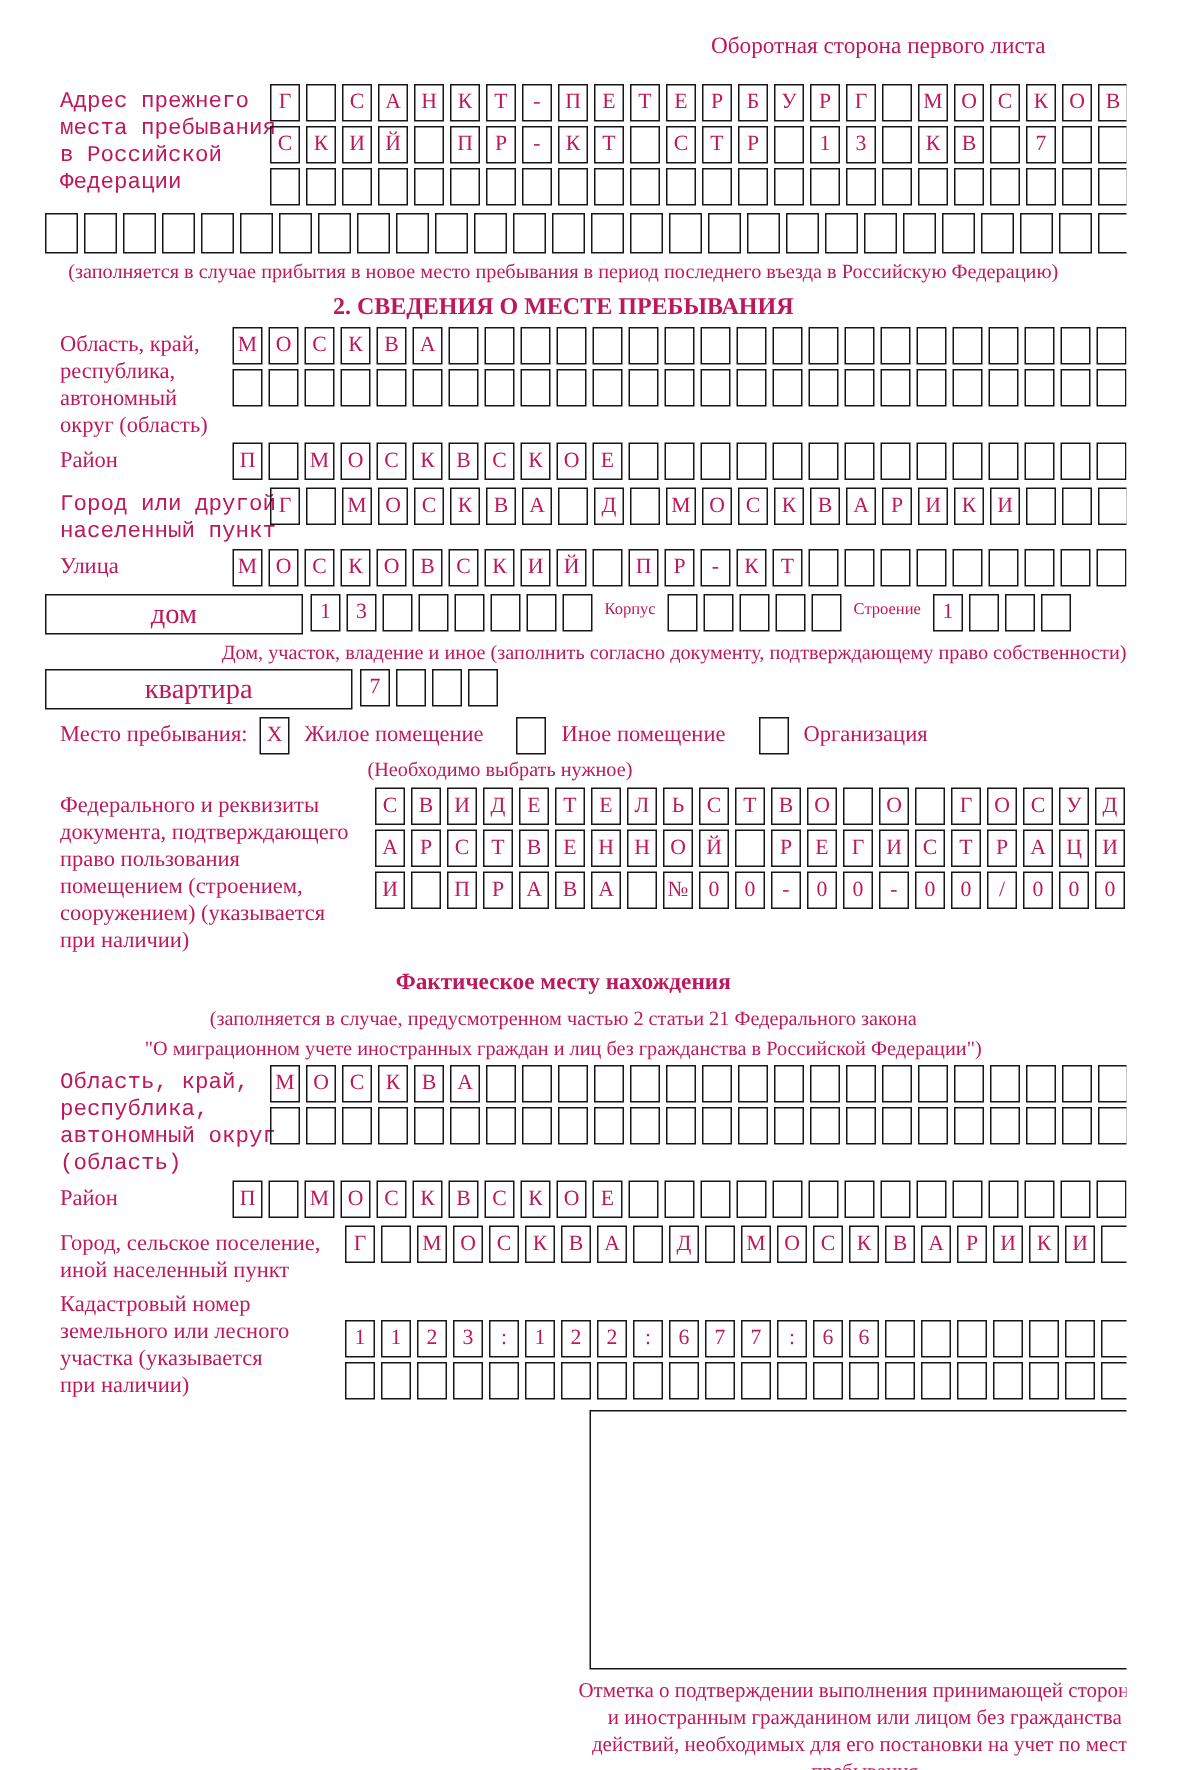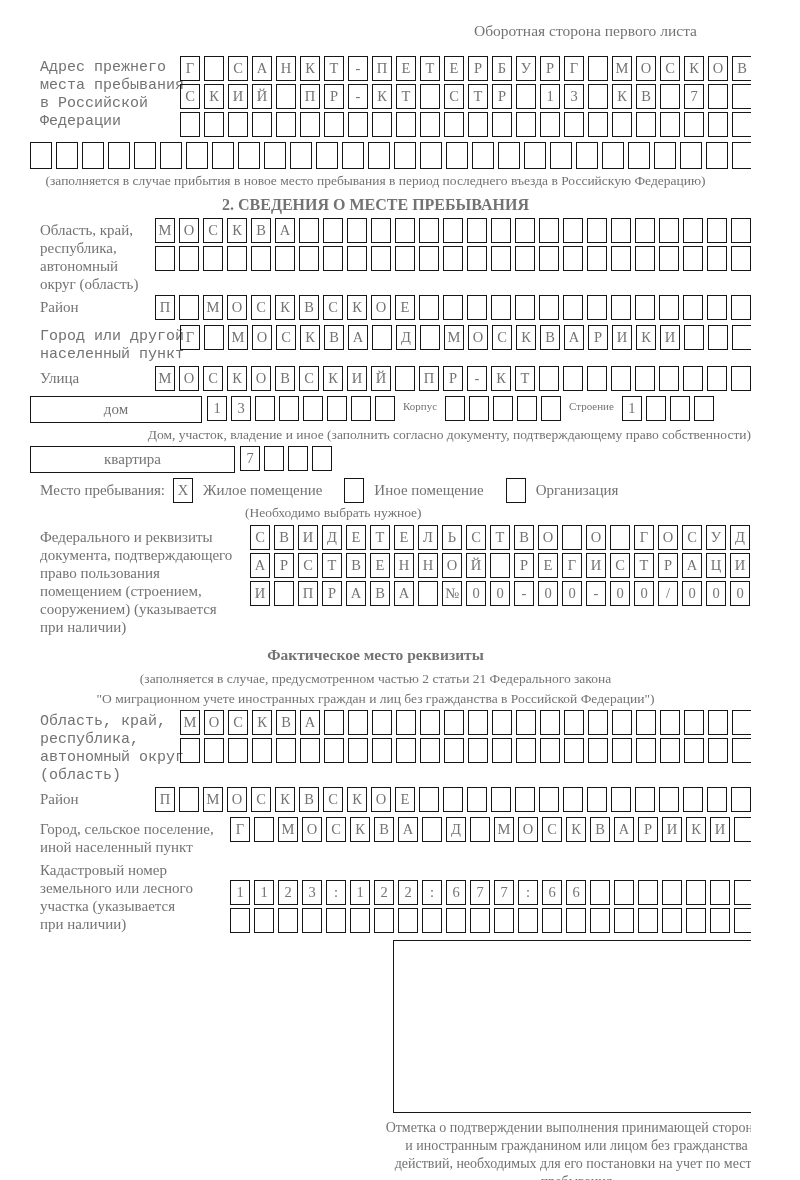--- a/index.html
+++ b/index.html
@@ -1,17 +1,17 @@
 <!DOCTYPE html>
 <html><head>
 <meta charset="utf-8">
 <style>
   html,body { margin:0; padding:0; background:#fff; }
   .page {
-    position:relative; width:751px; height:1180px; background:#fff; color:#737373;
+    position:relative; width:751px; height:1180px; background:#fff; color:#be185d;
     font-family:"Liberation Serif","DejaVu Serif",serif; overflow:hidden;
   }
   .header { margin-top:22px; padding-right:54px; text-align:right; font-size:15.5px; }
 
   .field { display:flex; margin-left:40px; margin-bottom:2px; align-items:flex-start; }
   .flabel { font-size:15px; line-height:18px; padding-top:3px; }
   .flabel div { white-space:nowrap; }
   .w115 { flex:0 0 115px; width:115px; }
   .w140 { flex:0 0 140px; width:140px;font-family:Liberation Mono, monospace; }
   .w190 { flex:0 0 190px; width:190px; }
@@ -32,21 +32,21 @@
 
   .note { font-size:13.5px; line-height:18px; margin-bottom:2px; }
   .center { text-align:center; margin-left:0; }
 
   .sec-title { text-align:center; font-weight:bold; font-size:16px; margin:6px 0 4px 0; }
   .fact-title { text-align:center; font-weight:bold; font-size:15.5px; margin:10px 0 6px 0; }
 
   .inline-row { display:flex; align-items:flex-start; margin-bottom:2px; }
   .rect {
     box-sizing:border-box; border:1.6px solid #161616; height:27px; margin-right:5px;
-    display:flex; align-items:center; justify-content:center; font-size:15px;
+    display:flex; align-items:center; justify-content:center; font-size:19px;
   }
   .rect.w172 { flex:0 0 172px; width:172px; }
   .rect.w205 { flex:0 0 205px; width:205px; }
   .ilabel { font-size:11px; padding:4px 8px 0 4px; white-space:nowrap; }
 
   .stay-row { display:flex; align-items:center; margin-left:40px; margin-top:4px; }
   .stay-label { font-size:15px; margin-right:8px; }
   .cbox {
     box-sizing:border-box; flex:0 0 20px; width:20px; height:25px; border:1.6px solid #161616;
     display:flex; align-items:center; justify-content:center; font-size:14.5px;
@@ -475,21 +475,21 @@
           <span class="cell">0</span>
           <span class="cell">0</span>
           <span class="cell">/</span>
           <span class="cell">0</span>
           <span class="cell">0</span>
           <span class="cell">0</span>
         </div>
     </div>
   </div>
 
-  <div class="fact-title">Фактическое место реквизиты</div>
+  <div class="fact-title">Фактическое месту нахождения</div>
   <div class="note center">(заполняется в случае, предусмотренном частью 2 статьи 21 Федерального закона</div>
   <div class="note center">"О миграционном учете иностранных граждан и лиц без гражданства в Российской Федерации")</div>
 
   <div class="field">
     <div class="flabel w140">
         <div>Область, край,</div>
         <div>республика,</div>
         <div>автономный округ</div>
         <div>(область)</div>
       </div>

